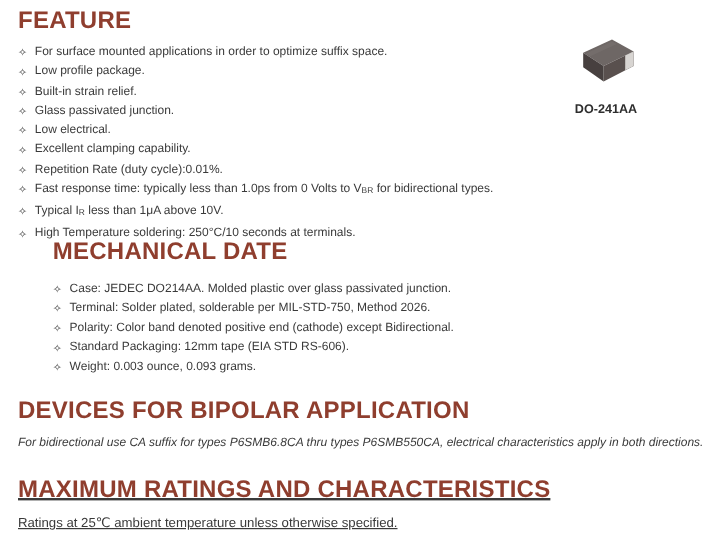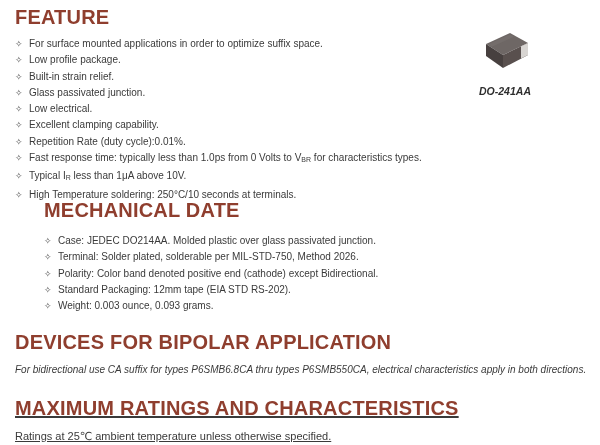--- a/index.html
+++ b/index.html
@@ -43,21 +43,20 @@
   
   #feature-section { top: 6px; }
   #feature-section ul { margin-top: 7px; }
   
   #package-figure {
     position: absolute;
     left: 438px;
     top: 28px;
     width: 134px;
     text-align: center;
-    font-style: italic;
   }
   #package-figure .pkg-svg { display: block; margin: 0 auto 6px auto; }
   #package-figure .caption {
     font-size: 10.5px;
     font-weight: bold;
     color: #2e2e2e;
     line-height: 15px;
     white-space: nowrap;
   }
   
@@ -88,21 +87,21 @@
 <div class="section" id="feature-section">
   <h2 class="heading">FEATURE</h2>
   <ul class="bullet-list">
     <li><span class="bullet">✧</span><span>For surface mounted applications in order to optimize suffix space.</span></li>
     <li><span class="bullet">✧</span><span>Low profile package.</span></li>
     <li><span class="bullet">✧</span><span>Built-in strain relief.</span></li>
     <li><span class="bullet">✧</span><span>Glass passivated junction.</span></li>
     <li><span class="bullet">✧</span><span>Low electrical.</span></li>
     <li><span class="bullet">✧</span><span>Excellent clamping capability.</span></li>
     <li><span class="bullet">✧</span><span>Repetition Rate (duty cycle):0.01%.</span></li>
-    <li><span class="bullet">✧</span><span>Fast response time: typically less than 1.0ps from 0 Volts to V</span><span class="subsc">BR</span><span> for characteristics types.</span></li>
+    <li><span class="bullet">✧</span><span>Fast response time: typically less than 1.0ps from 0 Volts to V</span><span class="subsc">BR</span><span> for bidirectional types.</span></li>
     <li><span class="bullet">✧</span><span>Typical I</span><span class="subsc">R</span><span> less than 1μA above 10V.</span></li>
     <li><span class="bullet">✧</span><span>High Temperature soldering: 250°C/10 seconds at terminals.</span></li>
   </ul>
 </div>
 
 <div id="package-figure">
   <svg class="pkg-svg" width="62" height="50" viewBox="0 0 62 50">
 
     <polygon points="12,16 36,5 54,15 29,27" fill="#6e6765"></polygon>
 
@@ -116,21 +115,21 @@
   </svg>
   <div class="caption">DO-241AA</div>
 </div>
 
 <div class="section" id="mechanical-section">
   <h2 class="heading">MECHANICAL DATE</h2>
   <ul class="bullet-list">
     <li><span class="bullet">✧</span><span>Case: JEDEC DO214AA. Molded plastic over glass passivated junction.</span></li>
     <li><span class="bullet">✧</span><span>Terminal: Solder plated, solderable per MIL-STD-750, Method 2026.</span></li>
     <li><span class="bullet">✧</span><span>Polarity: Color band denoted positive end (cathode) except Bidirectional.</span></li>
-    <li><span class="bullet">✧</span><span>Standard Packaging: 12mm tape (EIA STD RS-202).</span></li>
+    <li><span class="bullet">✧</span><span>Standard Packaging: 12mm tape (EIA STD RS-606).</span></li>
     <li><span class="bullet">✧</span><span>Weight: 0.003 ounce, 0.093 grams.</span></li>
   </ul>
 </div>
 
 <div class="section" id="bipolar-section">
   <h2 class="heading">DEVICES FOR BIPOLAR APPLICATION</h2>
   <p class="para">For bidirectional use CA suffix for types P6SMB6.8CA thru types P6SMB550CA, electrical characteristics apply in both directions.</p>
 </div>
 
 <div class="section" id="maxratings-section">

